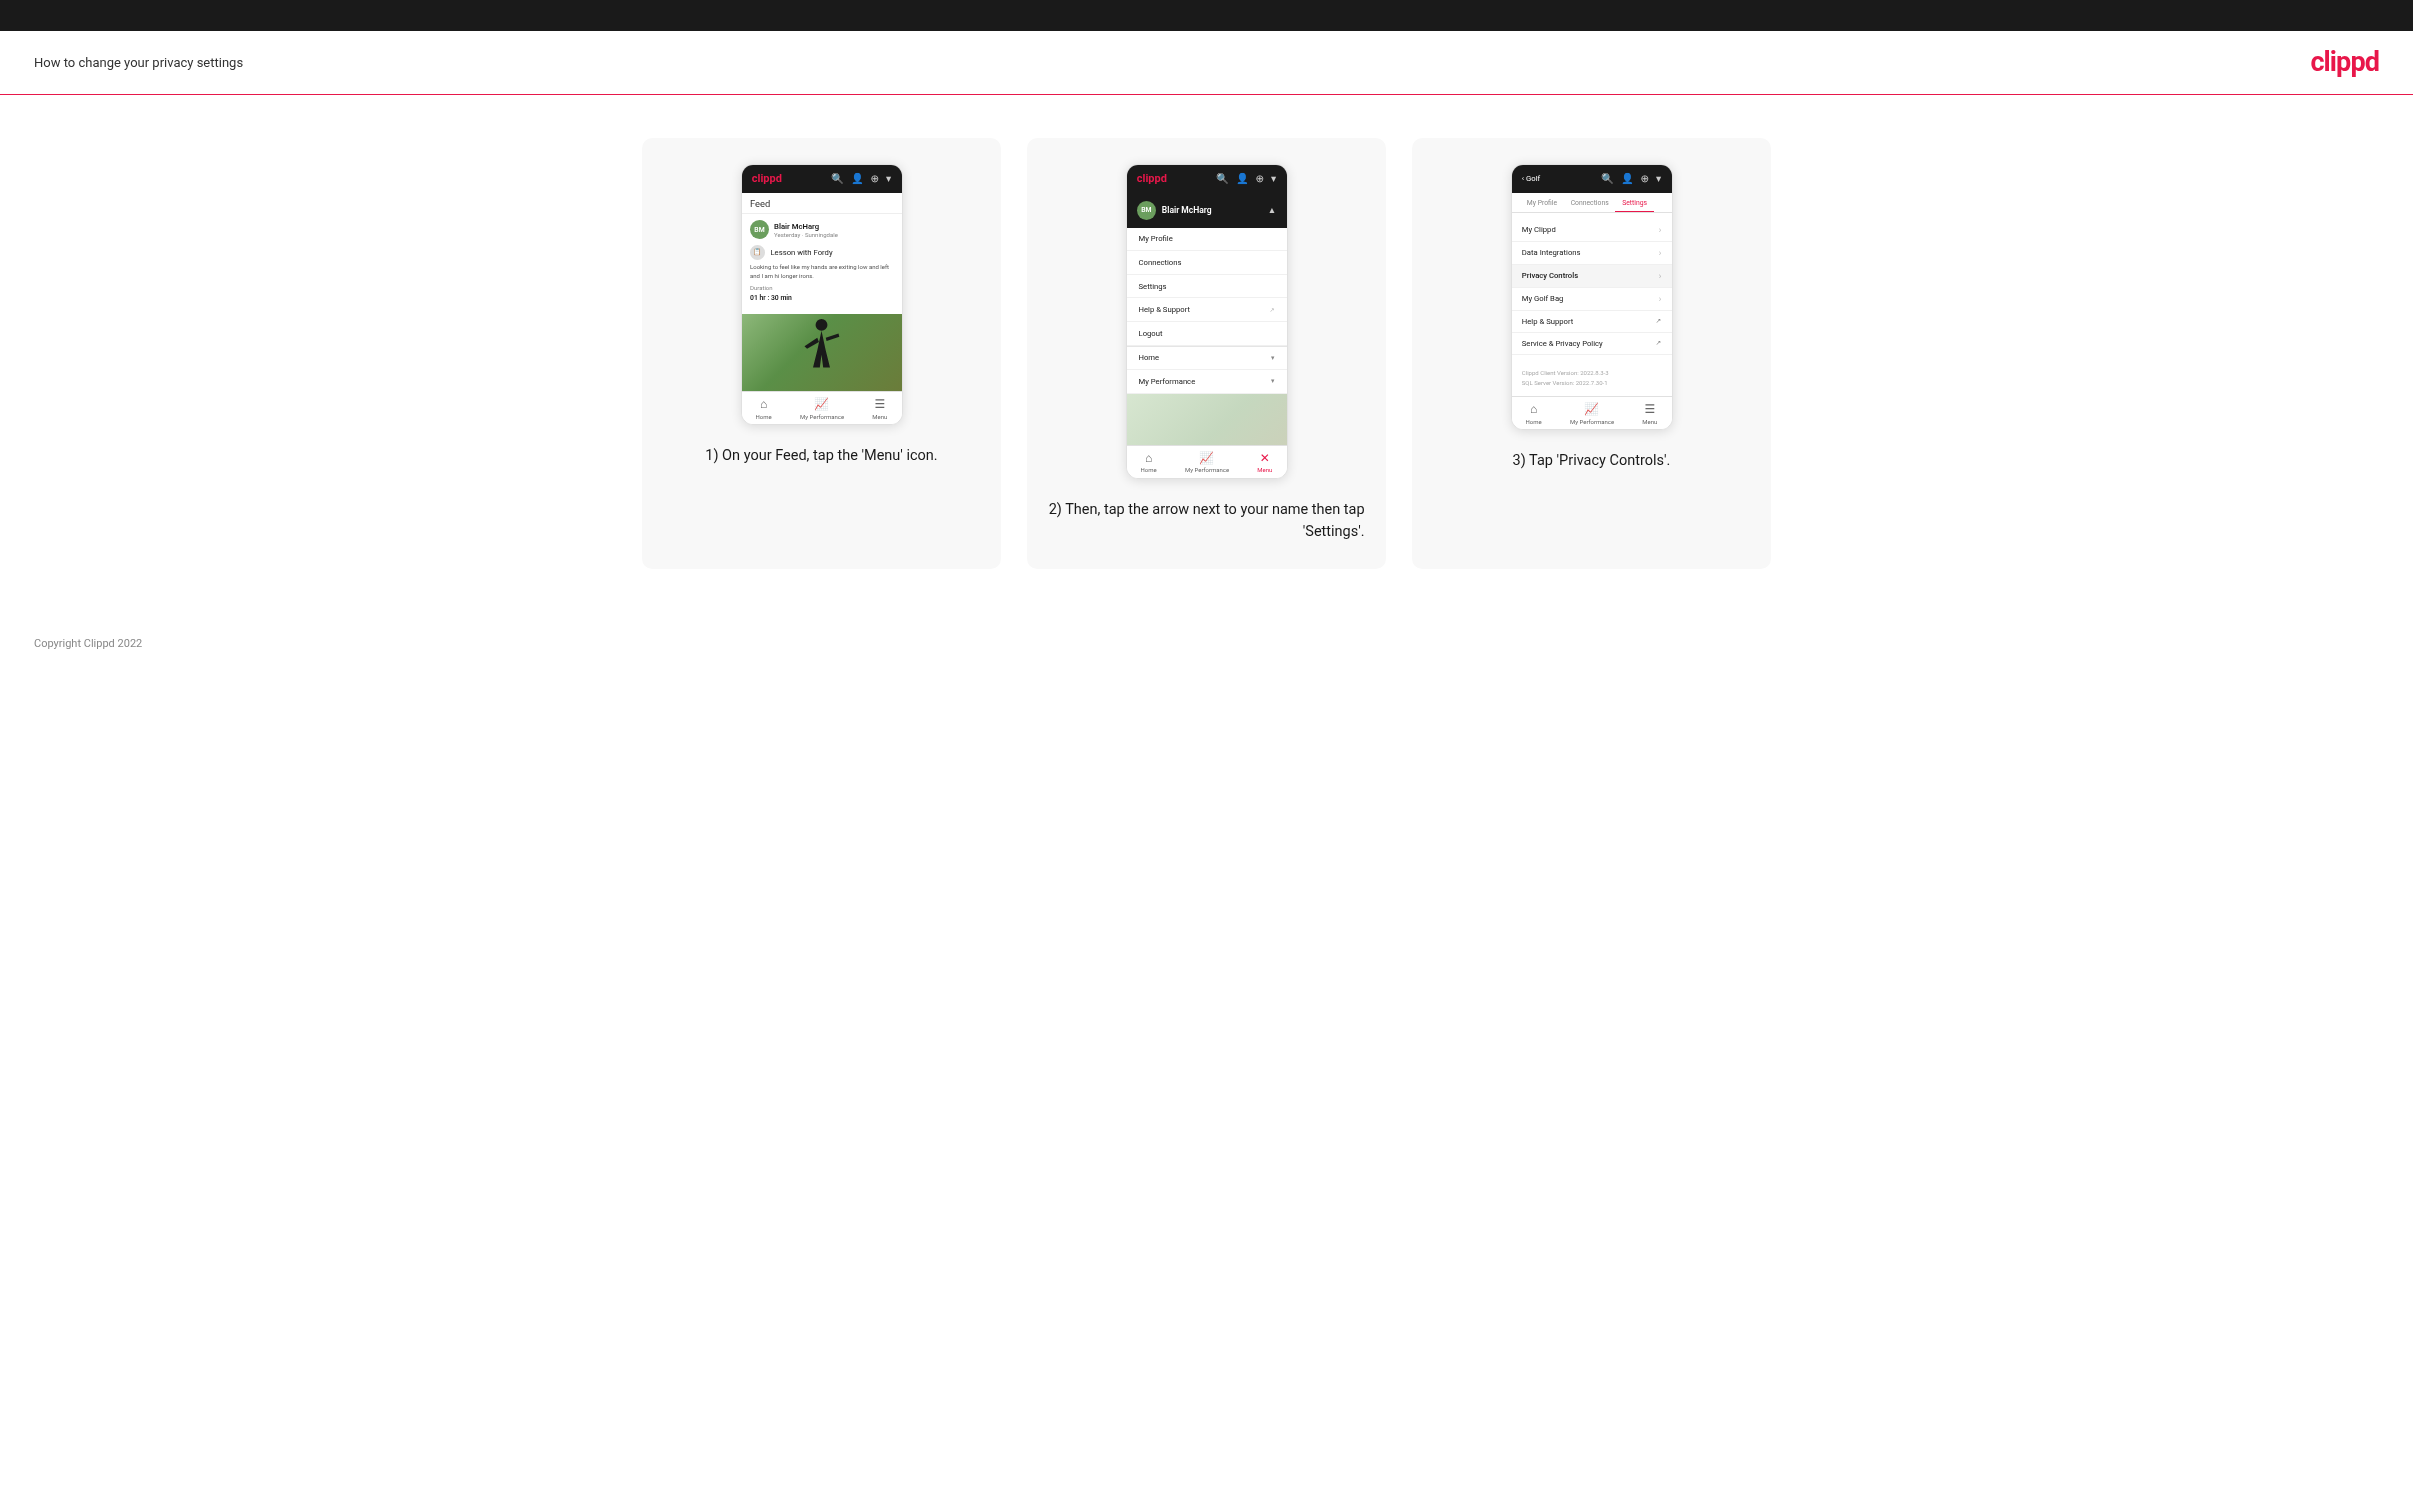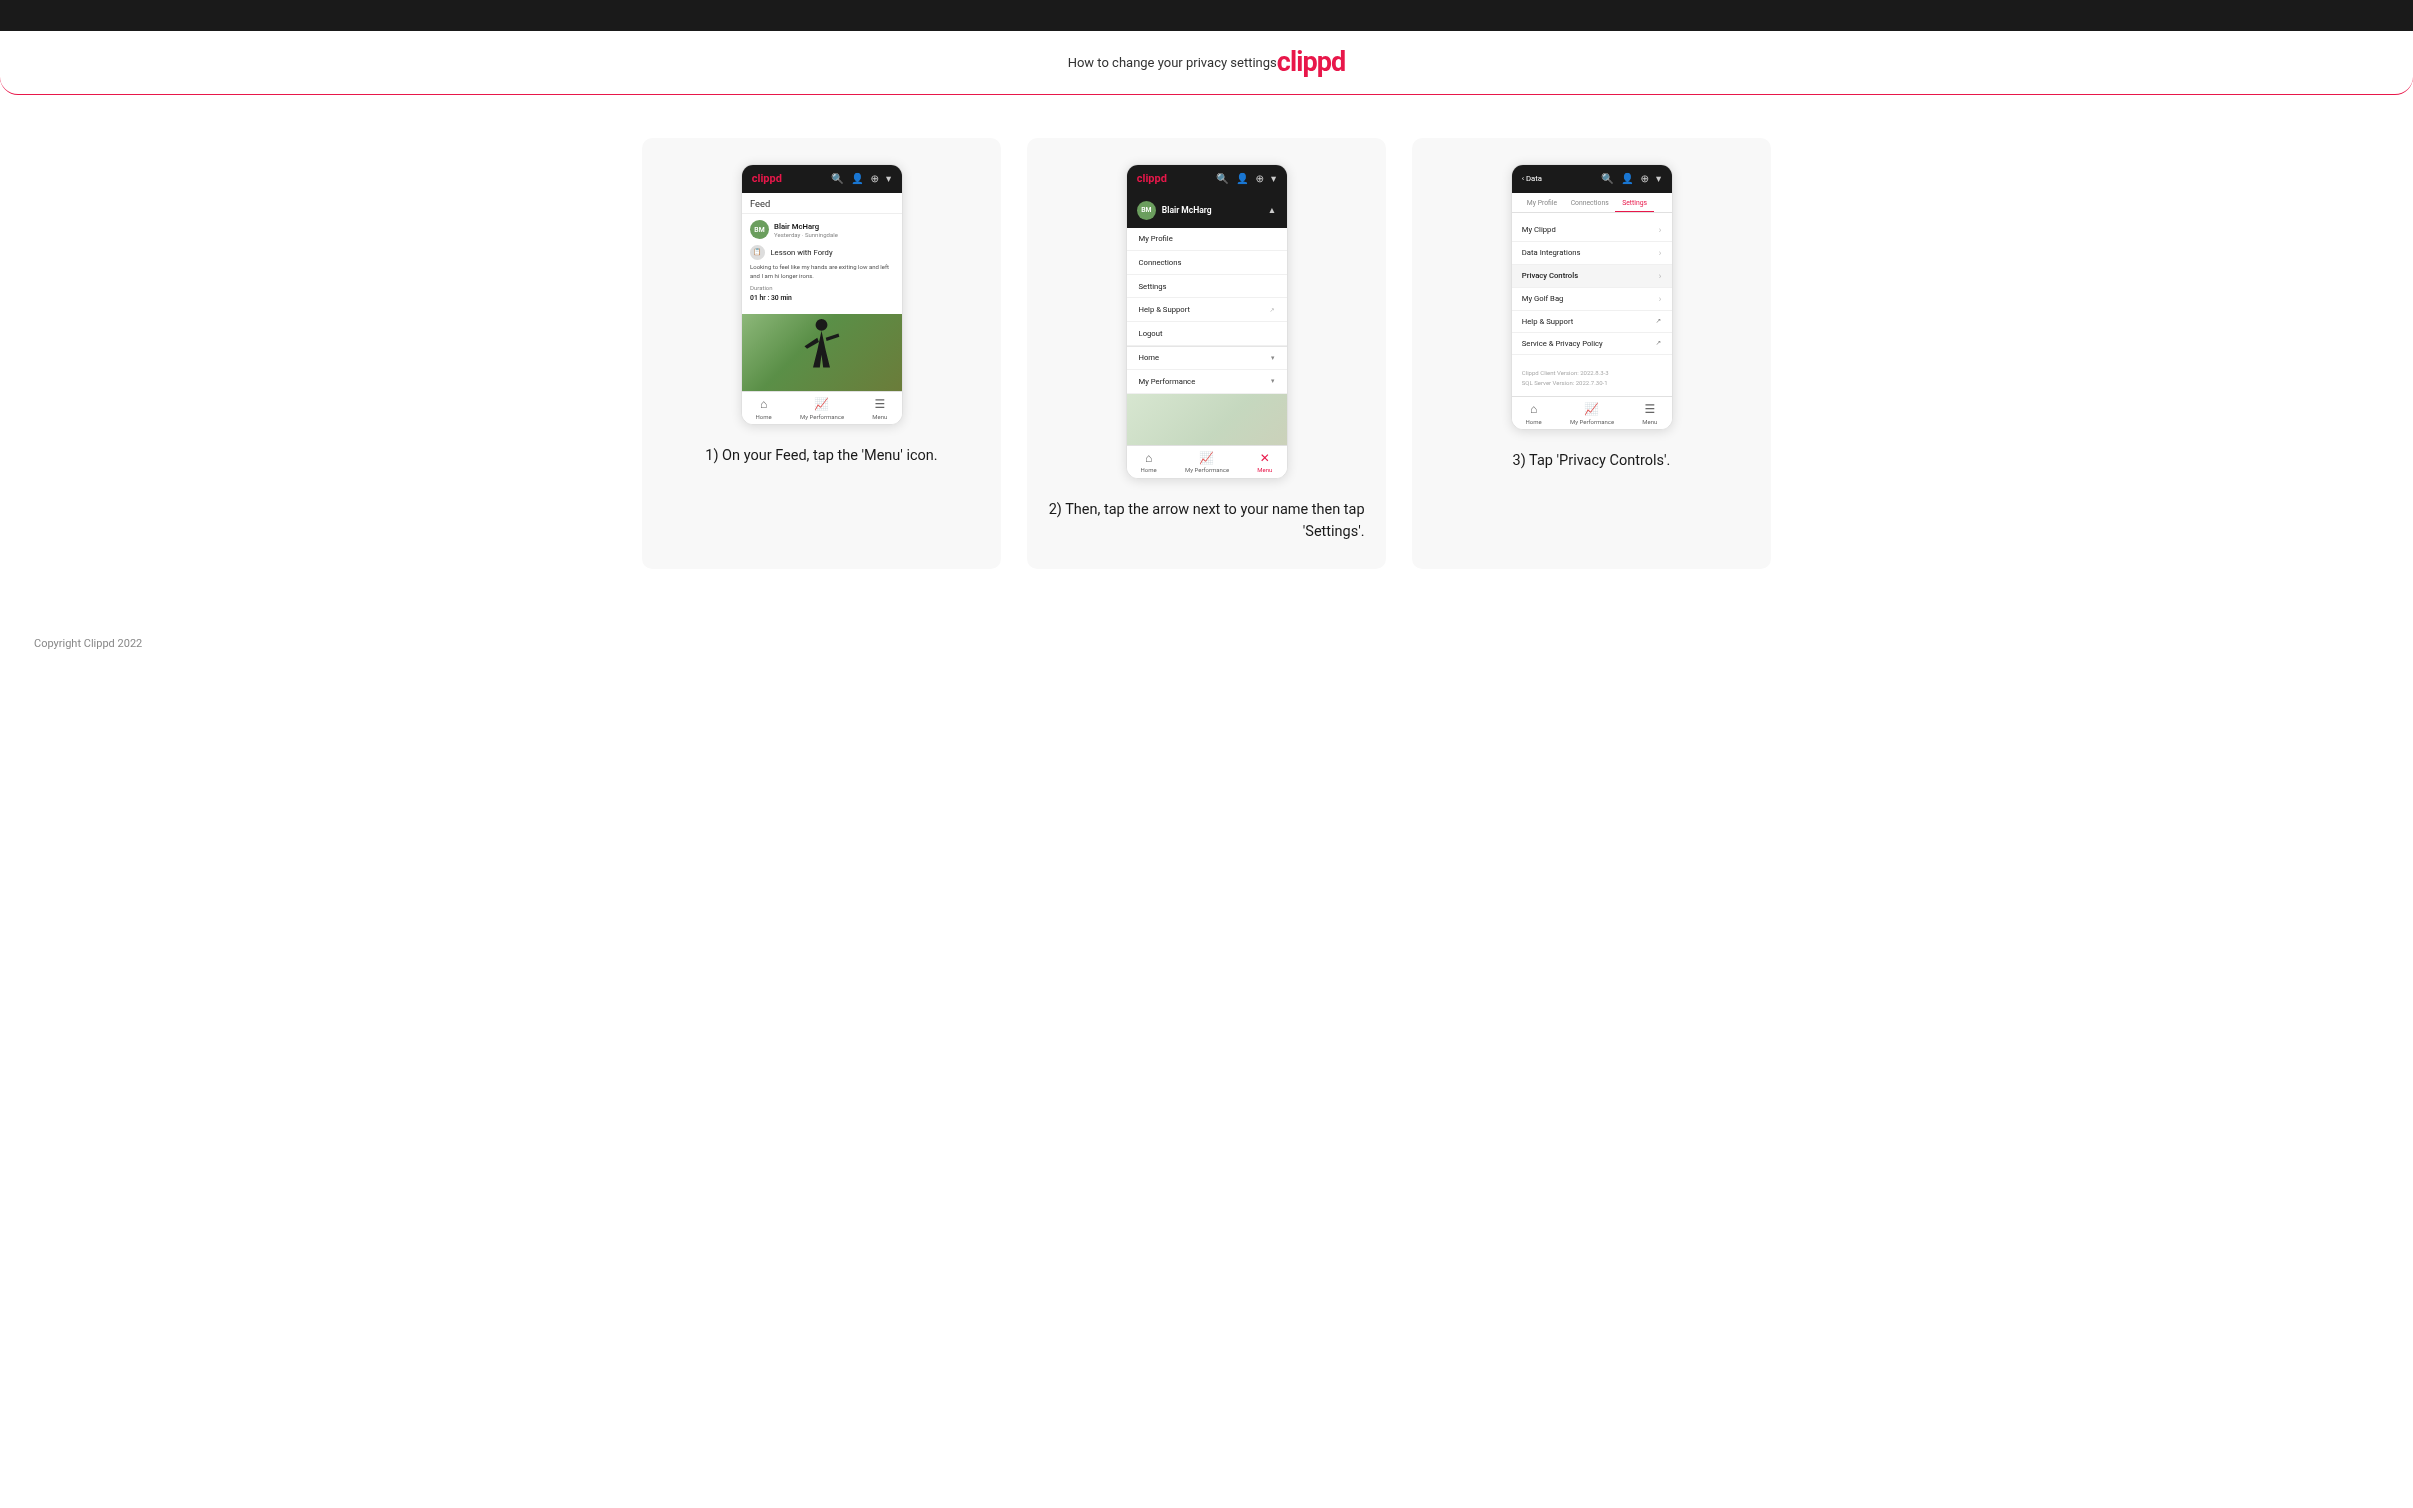--- a/index.html
+++ b/index.html
@@ -14,24 +14,23 @@
     .top-bar {
       background: #1a1a1a;
       height: 31px;
       width: 100%;
     }
 
     
     .header {
       display: flex;
       align-items: center;
-      justify-content: center;
+      justify-content: space-between;
       padding: 15.4px 34px;
       border-bottom: 1.7px solid #e8174a;
-      border-radius: 18px;
     }
 
     .header-title {
       font-size: 13px;
       color: #333;
       font-weight: 400;
     }
 
     .logo {
       font-size: 27px;
@@ -544,21 +543,21 @@
           </div>
         </div>
       </div>
       <p class="step-caption">2) Then, tap the arrow next to your name then tap 'Settings'.</p>
     </div>
 
     <div class="step-card">
       <div class="phone-mockup">
 
         <div class="settings-back-bar">
-          <span class="back-btn">‹ Data</span>
+          <span class="back-btn">‹ Golf</span>
           <div class="phone-nav-icons">
             <span class="nav-icon">🔍</span>
             <span class="nav-icon">👤</span>
             <span class="nav-icon">⊕</span>
             <span class="nav-icon">▾</span>
           </div>
         </div>
 
         <div class="settings-tabs">
           <div class="settings-tab">My Profile</div>

